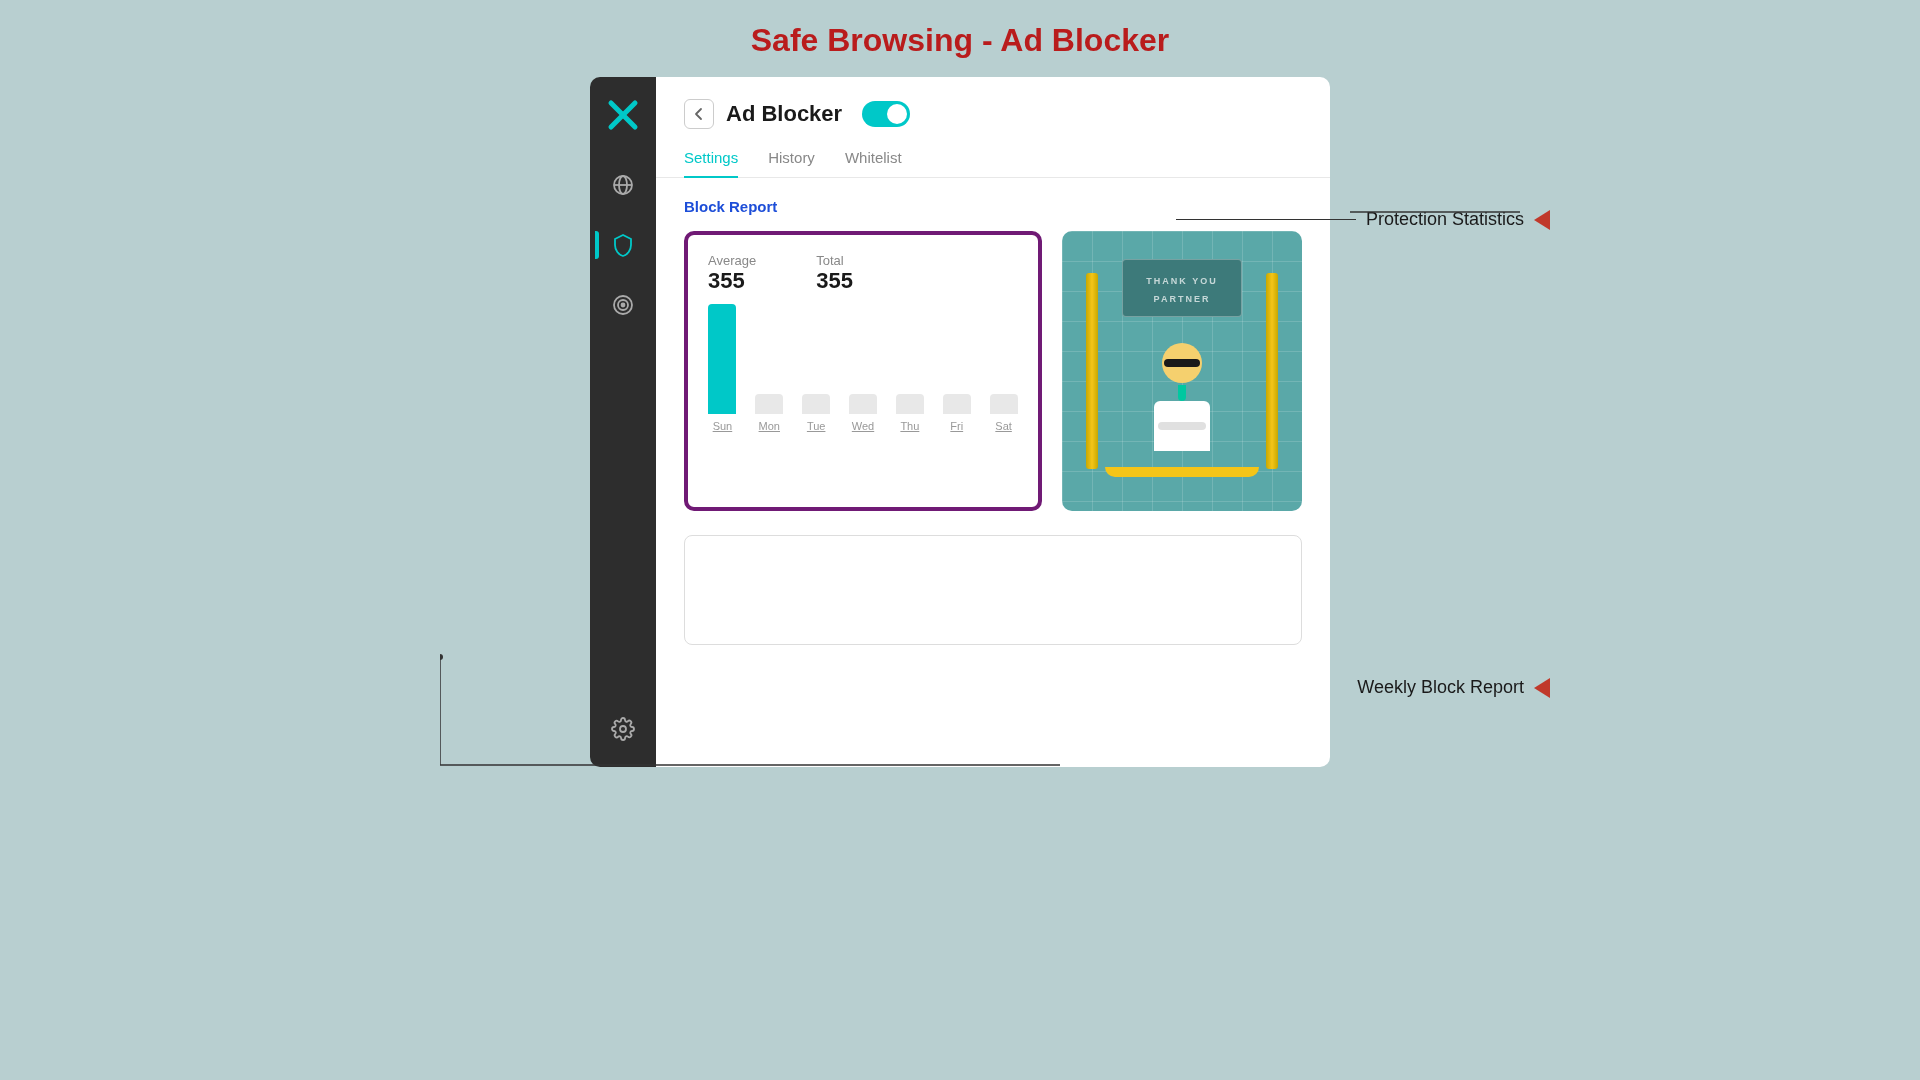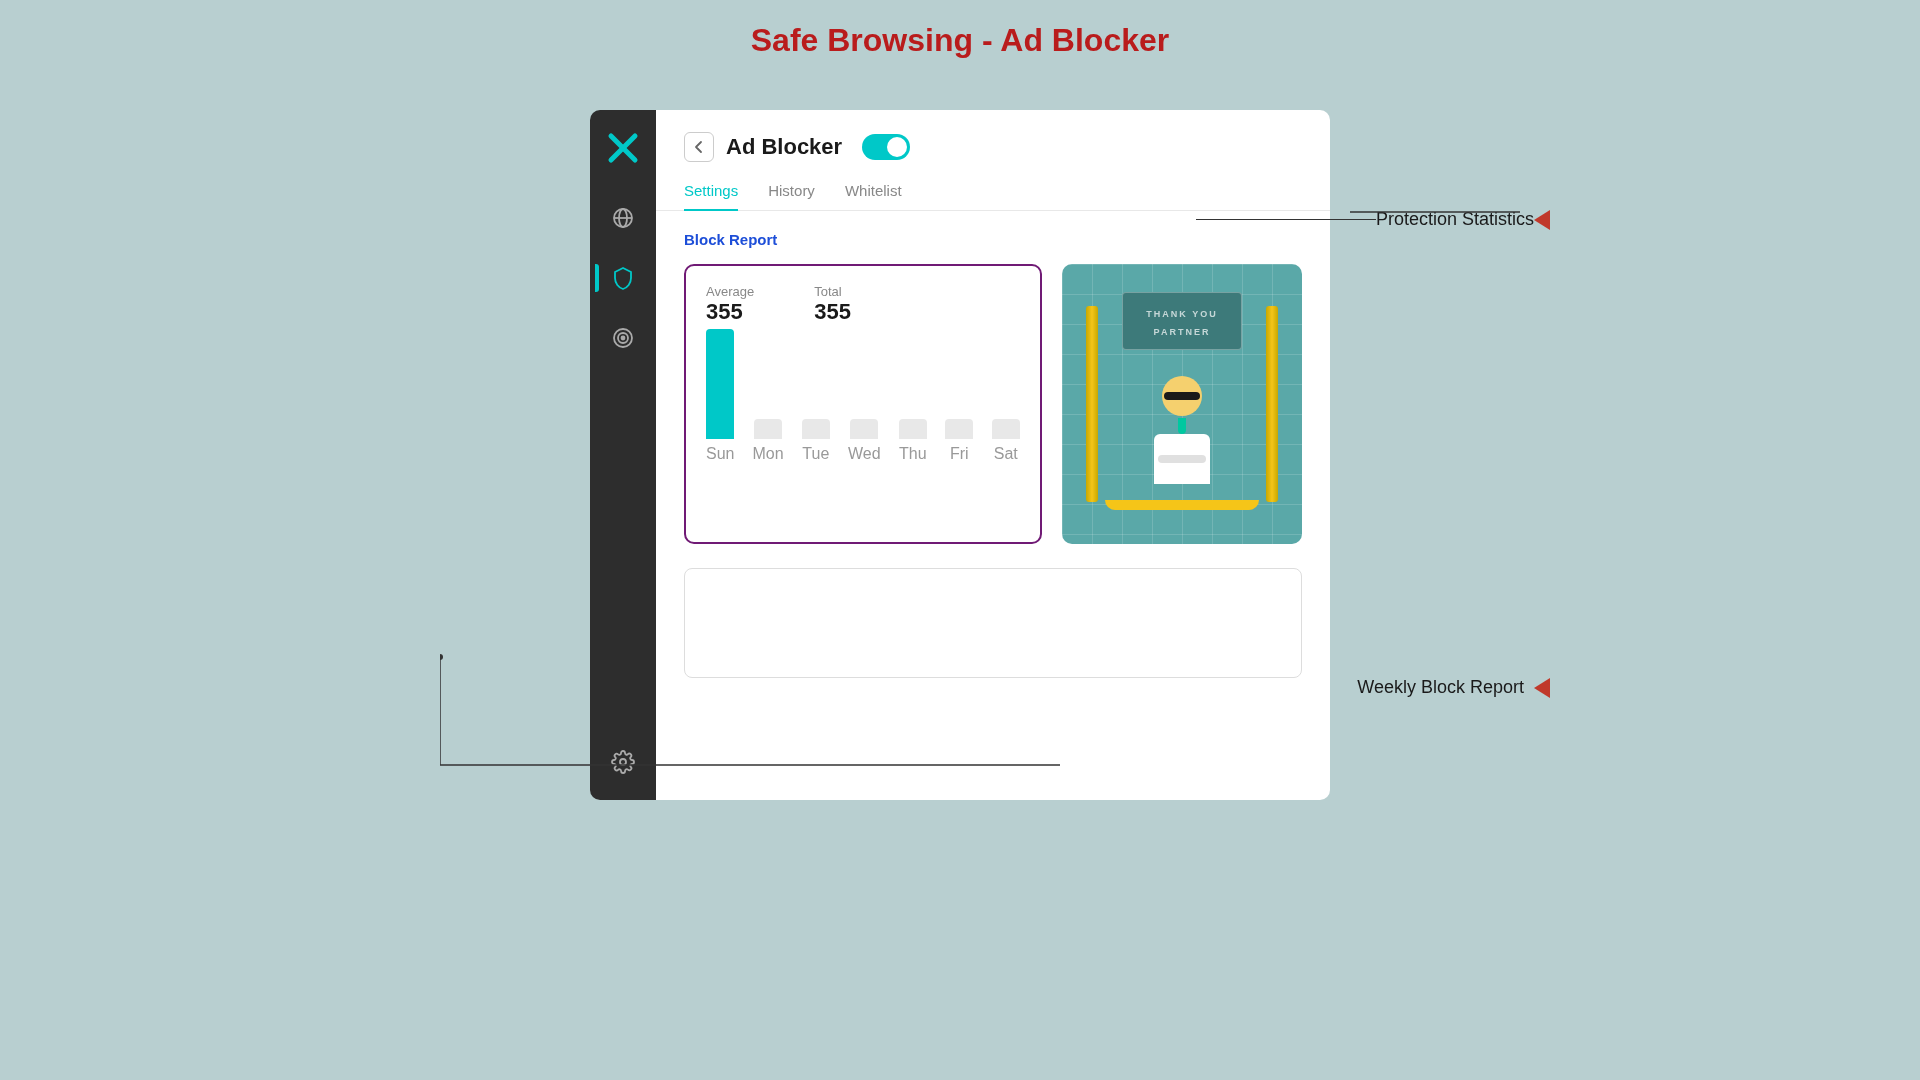--- a/index.html
+++ b/index.html
@@ -199,21 +199,21 @@
       margin-bottom: 16px;
     }
 
     .report-section {
       display: flex;
       gap: 20px;
     }
 
     .chart-container {
       flex: 1;
-      border: 2px solid #701a75;
+      border: 4px solid #701a75;
       border-radius: 10px;
       padding: 18px 20px 14px;
       max-width: 450px;
     }
 
     .stats-row {
       display: flex;
       gap: 60px;
       margin-bottom: 18px;
     }
@@ -249,22 +249,23 @@
 
     .bar {
       width: 28px;
       border-radius: 4px 4px 0 0;
     }
 
     .bar.full { background: #00c8c8; }
     .bar.empty { background: #e8e8e8; }
 
     .bar-label {
-      font-size: 16px;
+      font-size: 11px;
       color: #999;
+      text-decoration: underline;
     }
 
     
     .char-area {
       width: 250px;
       min-height: 280px;
       background: linear-gradient(135deg, #6db8b8 0%, #4a9999 100%);
       border-radius: 10px;
       overflow: hidden;
       position: relative;
@@ -283,21 +284,21 @@
       background-size: 30px 30px;
     }
   </style>
 </head>
 <body>
 
 <div class="page-title">Safe Browsing - Ad Blocker</div>
 
 <div class="main-layout" style="position:relative;">
 
-  <div style="display:flex; max-width:800px; width:740px; position:relative;margin-top:33px;">
+  <div style="display:flex; max-width:800px; width:740px; position:relative;">
 
     <div class="sidebar">
 
       <div class="sidebar-logo">
         <svg viewBox="0 0 36 36" fill="none">
           <line x1="6" y1="6" x2="30" y2="30" stroke="#00c8c8" stroke-width="5" stroke-linecap="round"></line>
           <line x1="30" y1="6" x2="6" y2="30" stroke="#00c8c8" stroke-width="5" stroke-linecap="round"></line>
         </svg>
       </div>
 
@@ -433,21 +434,21 @@
           </div>
 
         </div>
 
         <div style="margin-top:24px; border:1.5px solid #ddd; border-radius:8px; height:110px; width:100%; background:white;"></div>
       </div>
 
     </div>
   </div>
 
-  <div style="position:absolute; right:370px; top:132px; display:flex; align-items:center; ">
+  <div style="position:absolute; right:370px; top:132px; display:flex; align-items:center; gap:10px;">
 
     <div style="width:180px; height:1.5px; background:#333;"></div>
     <span style="font-size:18px; font-weight:500; color:#1a1a1a; white-space:nowrap;">Protection Statistics</span>
     <div style="width:0; height:0; border-top:10px solid transparent; border-bottom:10px solid transparent; border-right:16px solid #c0392b;"></div>
   </div>
 
   <div style="position:absolute; right:370px; top:600px; display:flex; align-items:center; gap:10px;">
     <span style="font-size:18px; font-weight:500; color:#1a1a1a; white-space:nowrap;">Weekly Block Report</span>
     <div style="width:0; height:0; border-top:10px solid transparent; border-bottom:10px solid transparent; border-right:16px solid #c0392b;"></div>
   </div>

